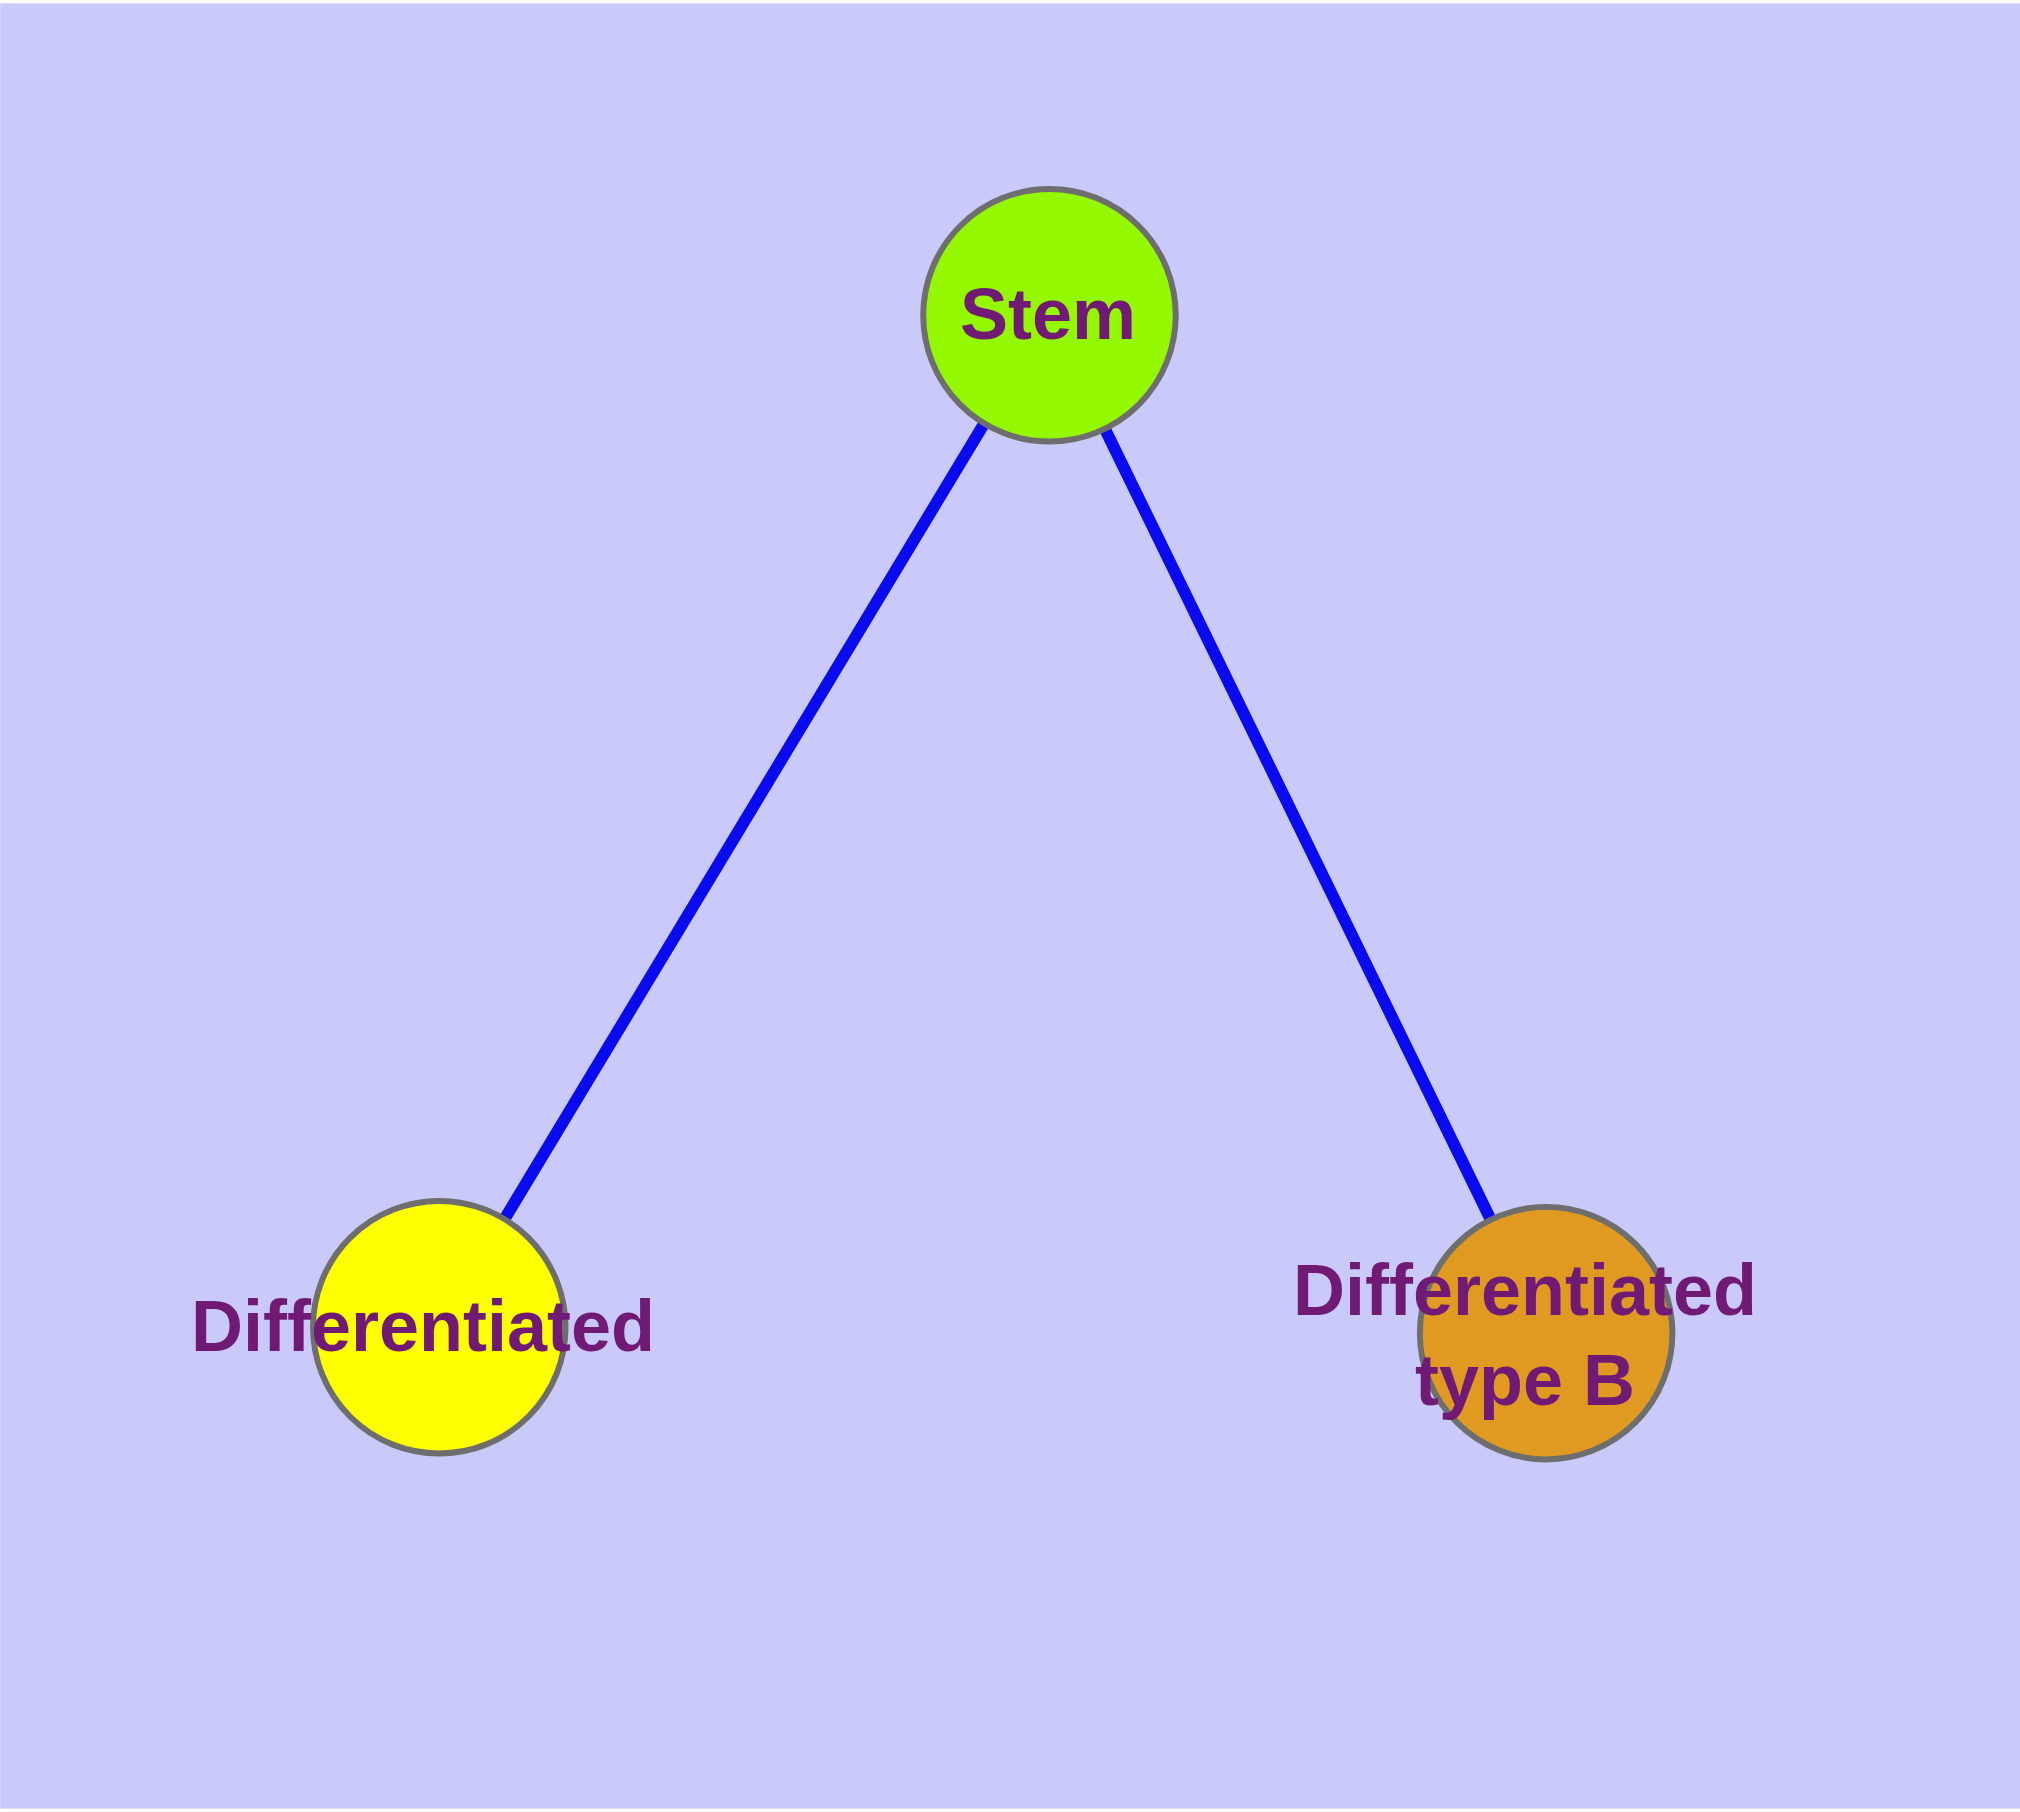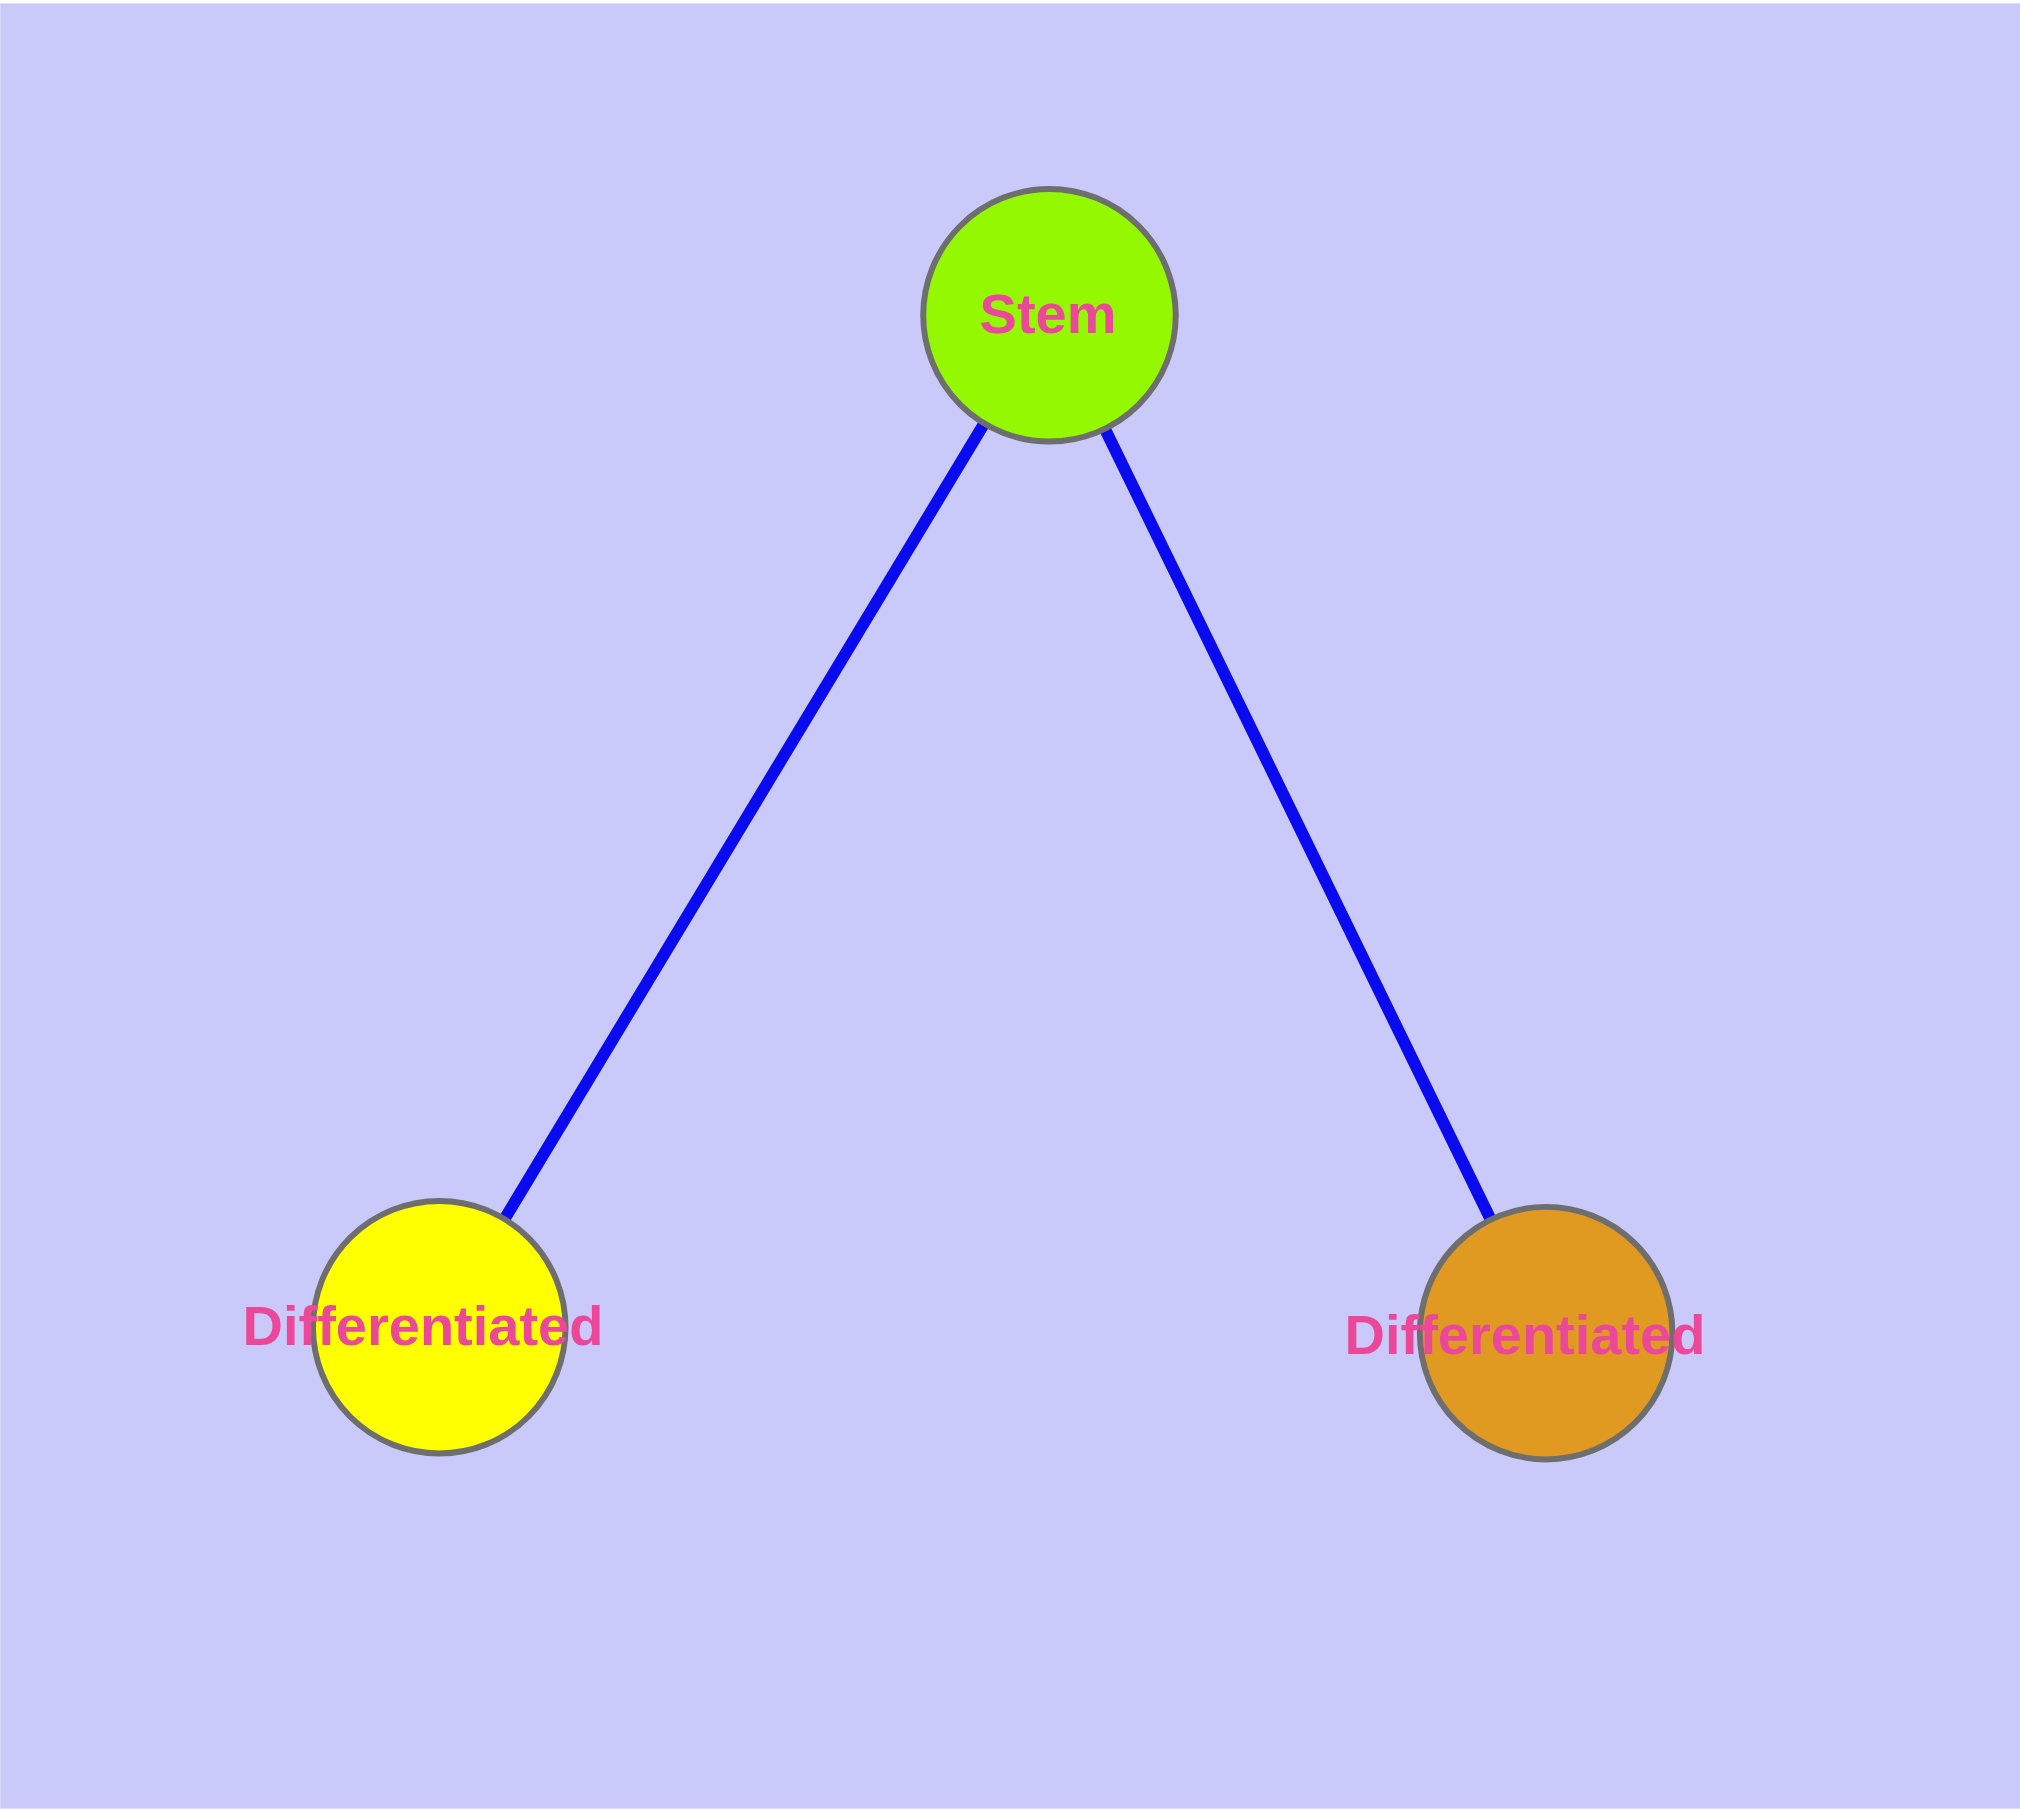--- a/index.html
+++ b/index.html
@@ -21,23 +21,23 @@
     top: 0;
     width: 2021px;
     height: 1812px;
     display: block;
   }
   .node-label {
     position: absolute;
     transform: translate(-50%, -50%);
     text-align: center;
     font-weight: bold;
-    font-size: 56px;
+    font-size: 72px;
     line-height: 90px;
-    color: #ec4899;
+    color: #701a75;
     white-space: nowrap;
     z-index: 2;
   }
   .node-label .label-line {
     display: block;
   }
 </style>
 </head>
 <body>
 
@@ -58,16 +58,17 @@
   <div class="node-label" style="left:1048px; top:314px;">
     <span class="label-line">Stem</span>
   </div>
 
   <div class="node-label" style="left:423px; top:1326px;">
     <span class="label-line">Differentiated</span>
   </div>
 
   <div class="node-label" style="left:1525px; top:1335px;">
     <span class="label-line">Differentiated</span>
+    <span class="label-line">type B</span>
   </div>
 
 </div>
 
 
 </body></html>

